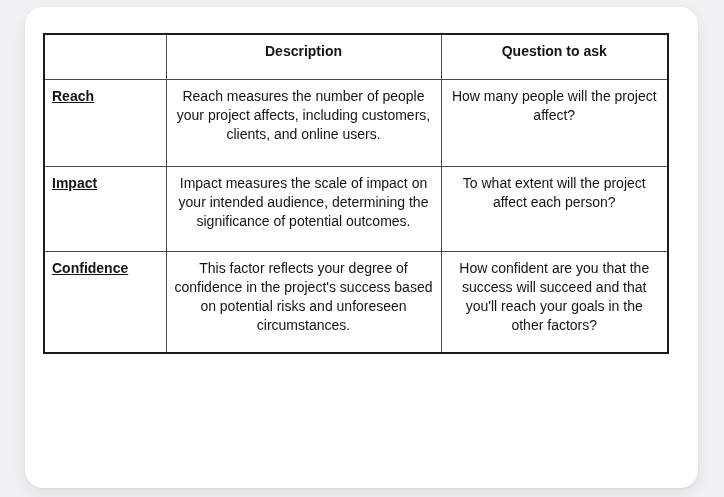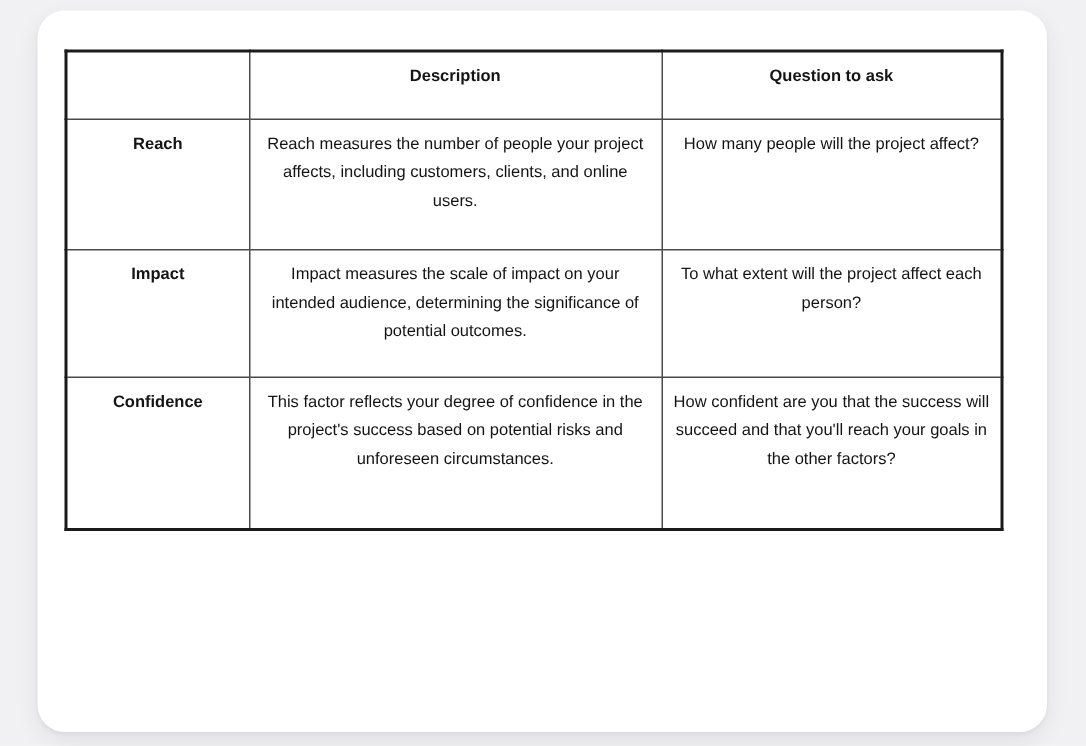--- a/index.html
+++ b/index.html
@@ -26,34 +26,35 @@
     left: 18px;
     top: 26px;
     width: 624px;
     border-collapse: collapse;
     table-layout: fixed;
     border: 2px solid #1b1b1b;
   }
   table.rice-table td, table.rice-table th {
     border: 1px solid #4a4a4a;
     vertical-align: top;
-    font-size: 11px;
+    font-size: 14px;
     line-height: 19px;
     padding: 7px 7px 6px 7px;
     overflow: hidden;
   }
   th.col-head {
     font-weight: bold;
     text-align: center;
     padding-top: 8px;
   }
   td.factor-cell {
     font-weight: bold;
-    text-align: center;
+    text-align: left;
     padding-top: 10px;
+    text-decoration: underline;
   }
   td.desc-cell, td.question-cell {
     text-align: center;
     padding-top: 10px;
   }
   tr.header-row   { height: 45px; }
   tr.row-reach    { height: 87px; }
   tr.row-impact   { height: 85px; margin-left: 28px; }
   tr.row-confidence { height: 102px; }
   tr.row-effort   { height: 107px; }

